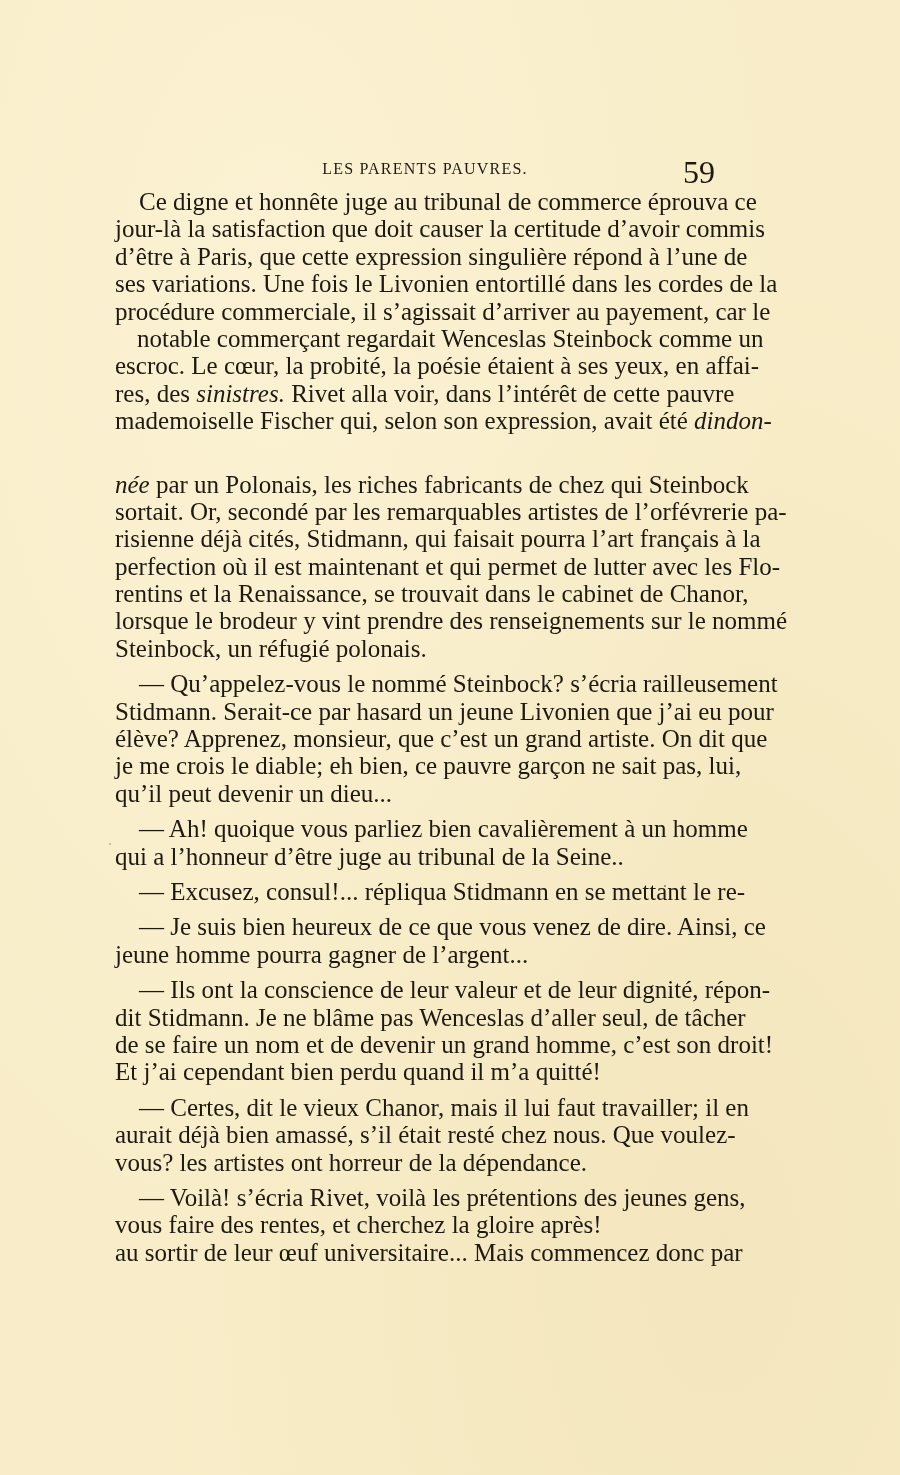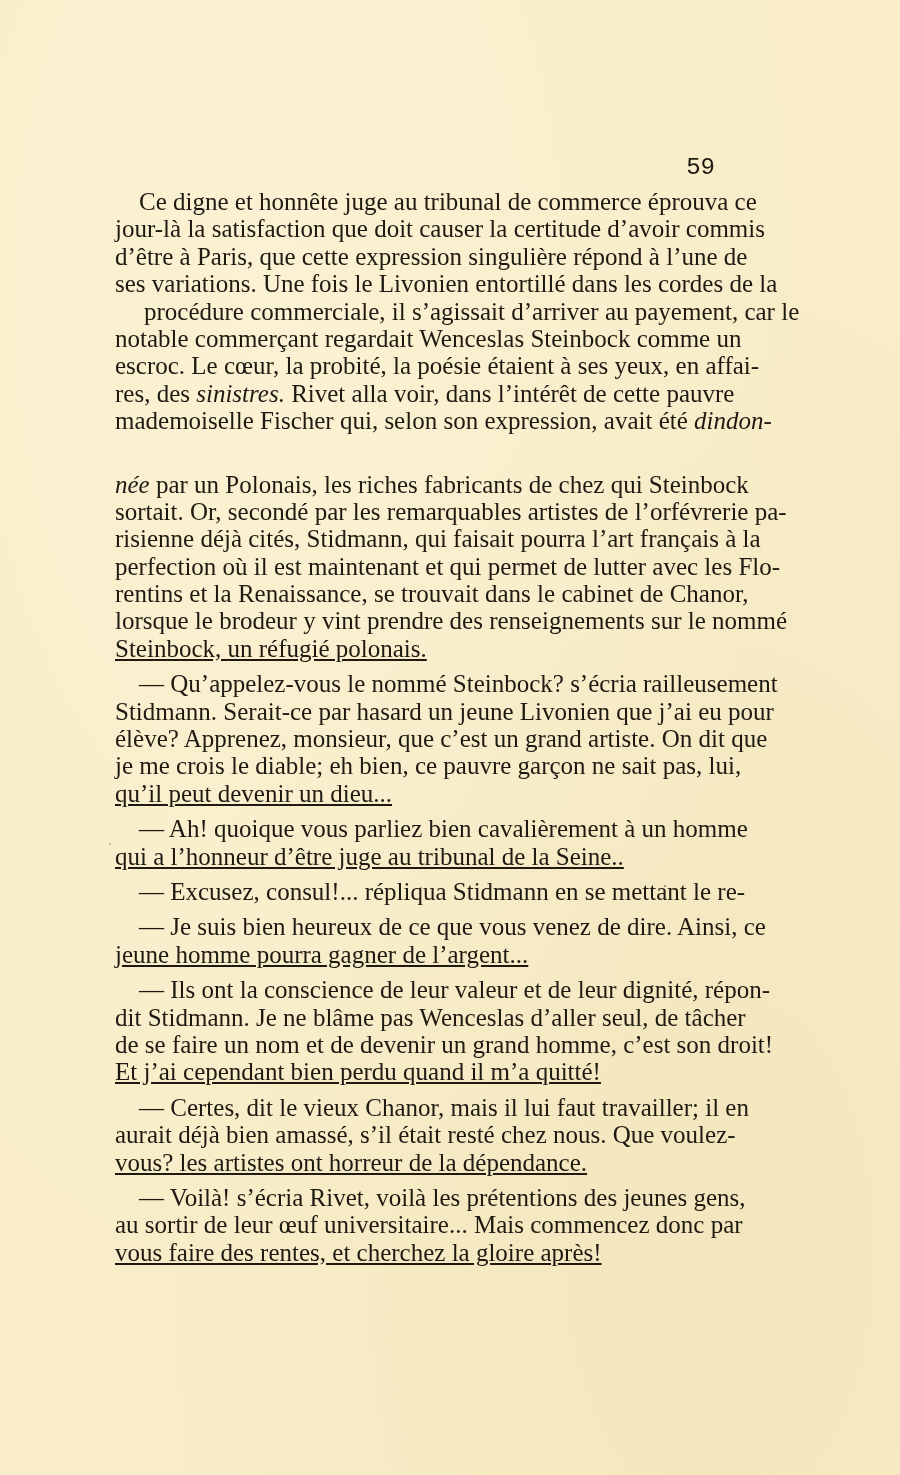--- a/index.html
+++ b/index.html
@@ -37,22 +37,21 @@
     text-align: center;
     font-size: 16px;
     letter-spacing: 1.2px;
     top: 4px;
     padding-left: 20px;
   }
   .page-number {
     position: absolute;
     right: 0;
     top: -2px;
-    font-size: 24px;
-    font-family: Liberation Mono, monospace;
+    font-size: 32px;
   }
   .text-block {
     position: absolute;
     top: 188px;
     left: 115px;
     width: 600px;
     font-size: 25px;
     line-height: 27.4px;
     text-align: justify;
     font-stretch: condensed;
@@ -64,50 +63,50 @@
   .line {
     display: block;
     text-align: justify;
     text-align-last: justify;
     white-space: nowrap;
     height: 27.4px;
     transform-origin: left center;
   }
   .line.last {
     text-align-last: left;
-    text-decoration: underline;
   }
   .line.indent {
     padding-left: 24px;
   }
   em { font-style: italic; }
   .speck {
     position: absolute;
     width: 2px; height: 2px;
     border-radius: 1px;
     background: #5a4a30;
     opacity: 0.7;
   }
 </style>
 </head>
 <body>
 
 <div class="page">
   <div class="running-head">
+    <div class="running-title">LES PARENTS PAUVRES.</div>
     <div class="page-number">59</div>
   </div>
 
   <div class="text-block" id="text-block">
       <div class="para">
         <span class="line indent" style="display: block;"><span>Ce digne et honnête juge au tribunal de commerce éprouva ce</span></span>
         <span class="line" style="display: block;"><span>jour-là la satisfaction que doit causer la certitude d’avoir commis</span></span>
         <span class="line" style="display: block;"><span>d’être à Paris, que cette expression singulière répond à l’une de</span></span>
         <span class="line" style="display: block;"><span>ses variations. Une fois le Livonien entortillé dans les cordes de la</span></span>
-        <span class="line" style="display: block; margin-left: 29px;"><span>procédure commerciale, il s’agissait d’arriver au payement, car le</span></span>
-        <span class="line" style="display: block;"><span>notable commerçant regardait Wenceslas Steinbock comme un</span></span>
+        <span class="line" style="display: block;"><span>procédure commerciale, il s’agissait d’arriver au payement, car le</span></span>
+        <span class="line" style="display: block; margin-left: 22px;"><span>notable commerçant regardait Wenceslas Steinbock comme un</span></span>
         <span class="line" style="display: block;"><span>escroc. Le cœur, la probité, la poésie étaient à ses yeux, en affai-</span></span>
         <span class="line" style="display: block;"><span>res, des </span><em>sinistres.</em><span> Rivet alla voir, dans l’intérêt de cette pauvre</span></span>
         <span class="line" style="display: block;"><span>mademoiselle Fischer qui, selon son expression, avait été </span><em>dindon-</em></span>
         <span class="line" style="display: block; margin-top: 36px;"><em>née</em><span> par un Polonais, les riches fabricants de chez qui Steinbock</span></span>
         <span class="line" style="display: block;"><span>sortait. Or, secondé par les remarquables artistes de l’orfévrerie pa-</span></span>
         <span class="line" style="display: block;"><span>risienne déjà cités, Stidmann, qui faisait pourra l’art français à la</span></span>
         <span class="line" style="display: block;"><span>perfection où il est maintenant et qui permet de lutter avec les Flo-</span></span>
         <span class="line" style="display: block;"><span>rentins et la Renaissance, se trouvait dans le cabinet de Chanor,</span></span>
         <span class="line" style="display: block;"><span>lorsque le brodeur y vint prendre des renseignements sur le nommé</span></span>
         <span class="line last" style="display: block;"><span>Steinbock, un réfugié polonais.</span></span>
@@ -136,20 +135,20 @@
         <span class="line" style="display: block;"><span>de se faire un nom et de devenir un grand homme, c’est son droit!</span></span>
         <span class="line last" style="display: block;"><span>Et j’ai cependant bien perdu quand il m’a quitté!</span></span>
       </div>
       <div class="para">
         <span class="line indent" style="display: block;"><span>— Certes, dit le vieux Chanor, mais il lui faut travailler; il en</span></span>
         <span class="line" style="display: block;"><span>aurait déjà bien amassé, s’il était resté chez nous. Que voulez-</span></span>
         <span class="line last" style="display: block;"><span>vous? les artistes ont horreur de la dépendance.</span></span>
       </div>
       <div class="para">
         <span class="line indent" style="display: block;"><span>— Voilà! s’écria Rivet, voilà les prétentions des jeunes gens,</span></span>
+        <span class="line last" style="display: block;"><span>vous faire des rentes, et cherchez la gloire après!</span></span>
         <span class="line" style="display: block;"><span>au sortir de leur œuf universitaire... Mais commencez donc par</span></span>
-        <span class="line last" style="display: block;"><span>vous faire des rentes, et cherchez la gloire après!</span></span>
       </div>
     </div>
 
   <span class="speck" style="left:664px; top:885px;"></span>
   <span class="speck" style="left:109px; top:843px; opacity:0.4"></span>
 </div>
 
 </body></html>

